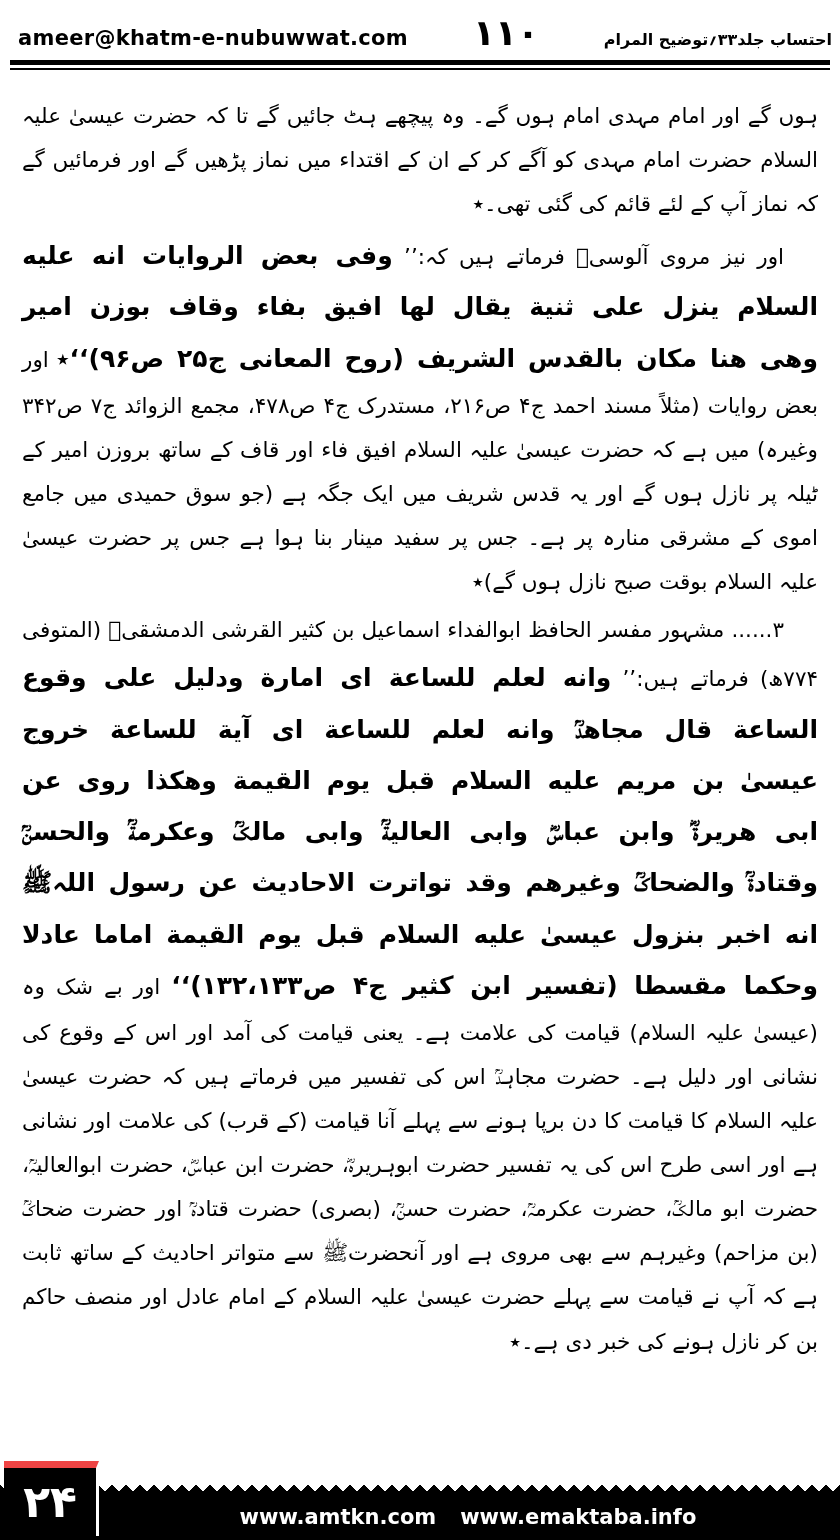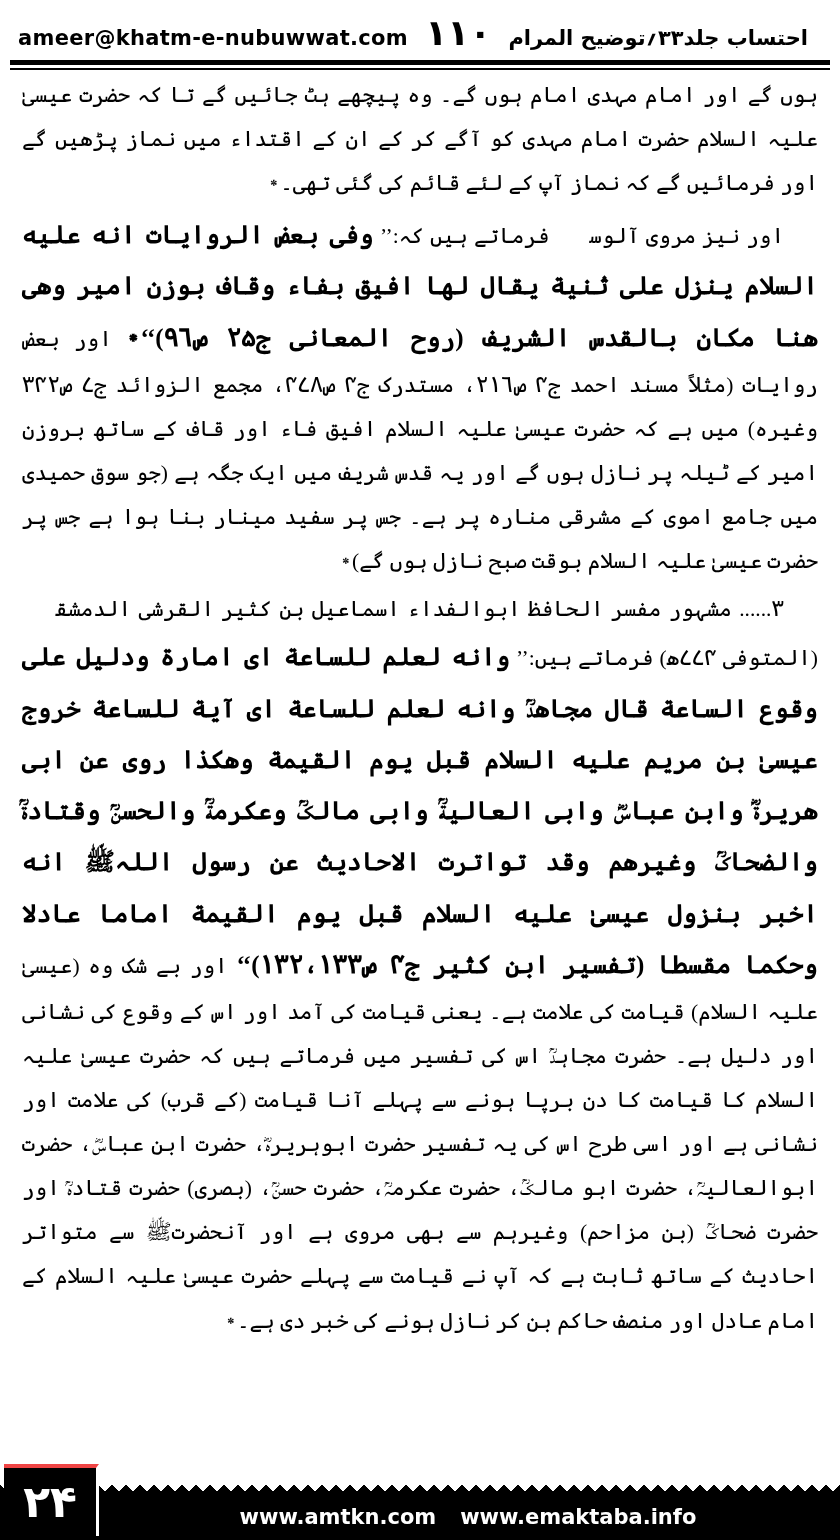--- a/index.html
+++ b/index.html
@@ -8,39 +8,38 @@
     margin:0 auto;
     background:#ffffff;
     color:#000;
     position:relative;
     overflow:hidden;
     font-family:"DejaVu Sans", sans-serif;
   }
   
   .header {
     display:flex; align-items:baseline; justify-content:space-between;
-    padding:12px 32px 2px 18px;
+    padding:12px 8px 2px 18px;
   }
   .header .email { font-weight:700; font-size:21px; letter-spacing:0.3px; }
   .header .pagenum { font-weight:700; font-size:36px; }
-  .header .title { font-weight:700; font-size:21px; direction:rtl; }
+  .header .title { font-weight:700; font-size:16px; direction:rtl; }
   .rule {
     margin:5px 10px 0 10px;
     border-top:5px solid #000;
     border-bottom:2px solid #000;
     height:3px;
   }
   
   .bodytext {
     direction:rtl;
     text-align:justify;
-    padding:3px 22px 0 22px;
+    padding:24px 22px 0 22px;
     font-size:21.5px;
     line-height:2.05;
-    font-family:Liberation Serif, serif;
   }
   .bodytext p { margin:0 0 4px 0; }
   .bodytext p.indent { text-indent:34px; }
   .arabic {
     font-weight:700;
     font-size:25px;
     word-spacing:4px;
   }
   
   .footer { position:absolute; left:0; right:0; bottom:0; }
@@ -58,21 +57,21 @@
     gap:24px;
     font-weight:700;
     font-size:21px;
     padding-left:96px;
     white-space:nowrap;
   }
   .numbox {
     position:absolute; left:4px; bottom:4px;
     width:92px; height:68px;
     background:#000;
-    border-top:4px solid #ef4444;
+    border-top:7px solid #ef4444;
     border-right:3px solid #fff;
     display:flex; align-items:center; justify-content:center;
   }
   .numbox span { color:#fff; font-size:44px; font-weight:700; line-height:1; }
 </style>
 </head>
 <body>
 
 <div class="page">
 

